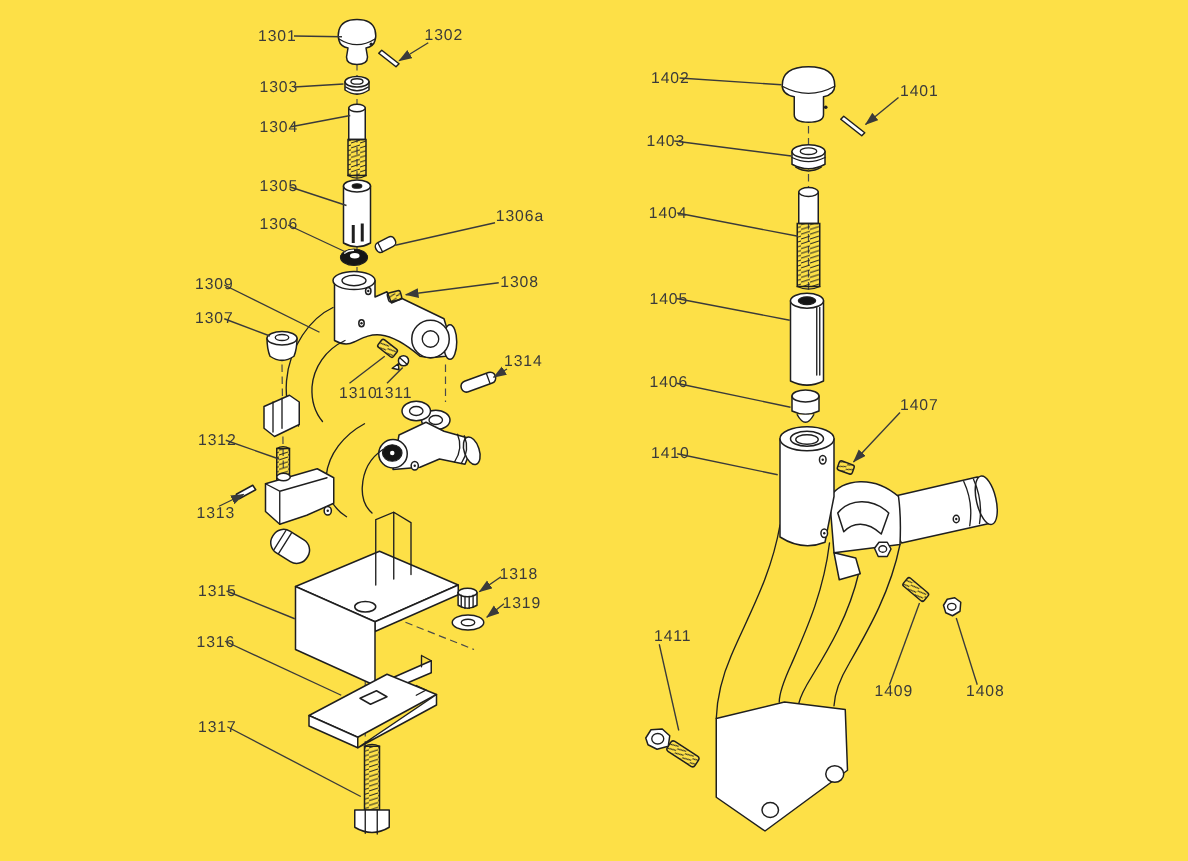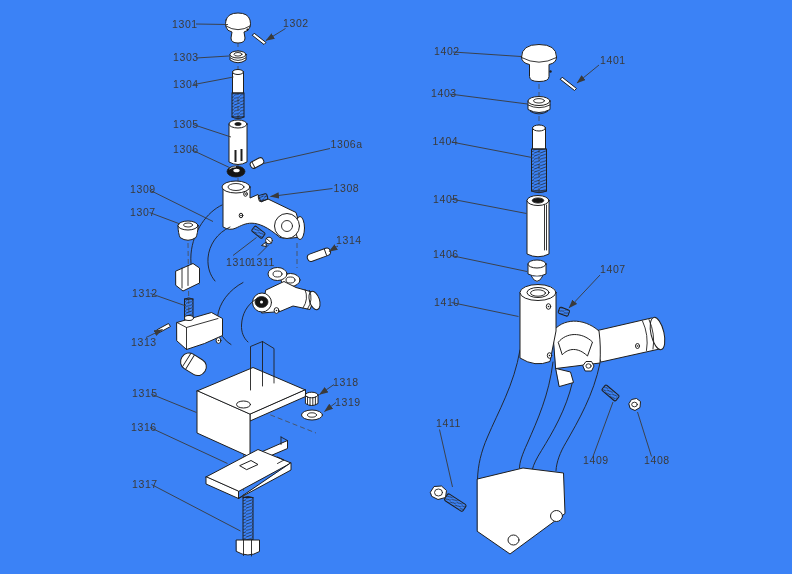--- a/index.html
+++ b/index.html
@@ -1,16 +1,16 @@
 <!DOCTYPE html>
 <html><head>
 <meta charset="utf-8">
 <style>
   html,body{margin:0;padding:0;background:#ffffff;}
-  .stage{position:relative;width:792px;height:574px;background:#3b82f6;overflow:hidden;
+  .stage{position:relative;width:792px;height:574px;background:#fde047;overflow:hidden;
          font-family:"Liberation Sans",sans-serif;}
   svg{display:block;}
   .part{fill:#ffffff;stroke:#1f1f1f;stroke-width:1;stroke-linejoin:round;stroke-linecap:round;}
   .thin{fill:none;stroke:#1f1f1f;stroke-width:.9;stroke-linecap:round;}
   .dark{fill:#151515;stroke:#1f1f1f;stroke-width:.8;}
   .hl{fill:none;stroke:#ffffff;stroke-width:.9;}
   .ld{fill:none;stroke:#3a3a3a;stroke-width:.9;}
   .cl{fill:none;stroke:#4a4a4a;stroke-width:.8;stroke-dasharray:5 3;}
   .lbl{fill:#3a3a3a;font-size:10.5px;letter-spacing:.6px;}
   .thr{fill:url(#thr);stroke:#1f1f1f;stroke-width:1;}

